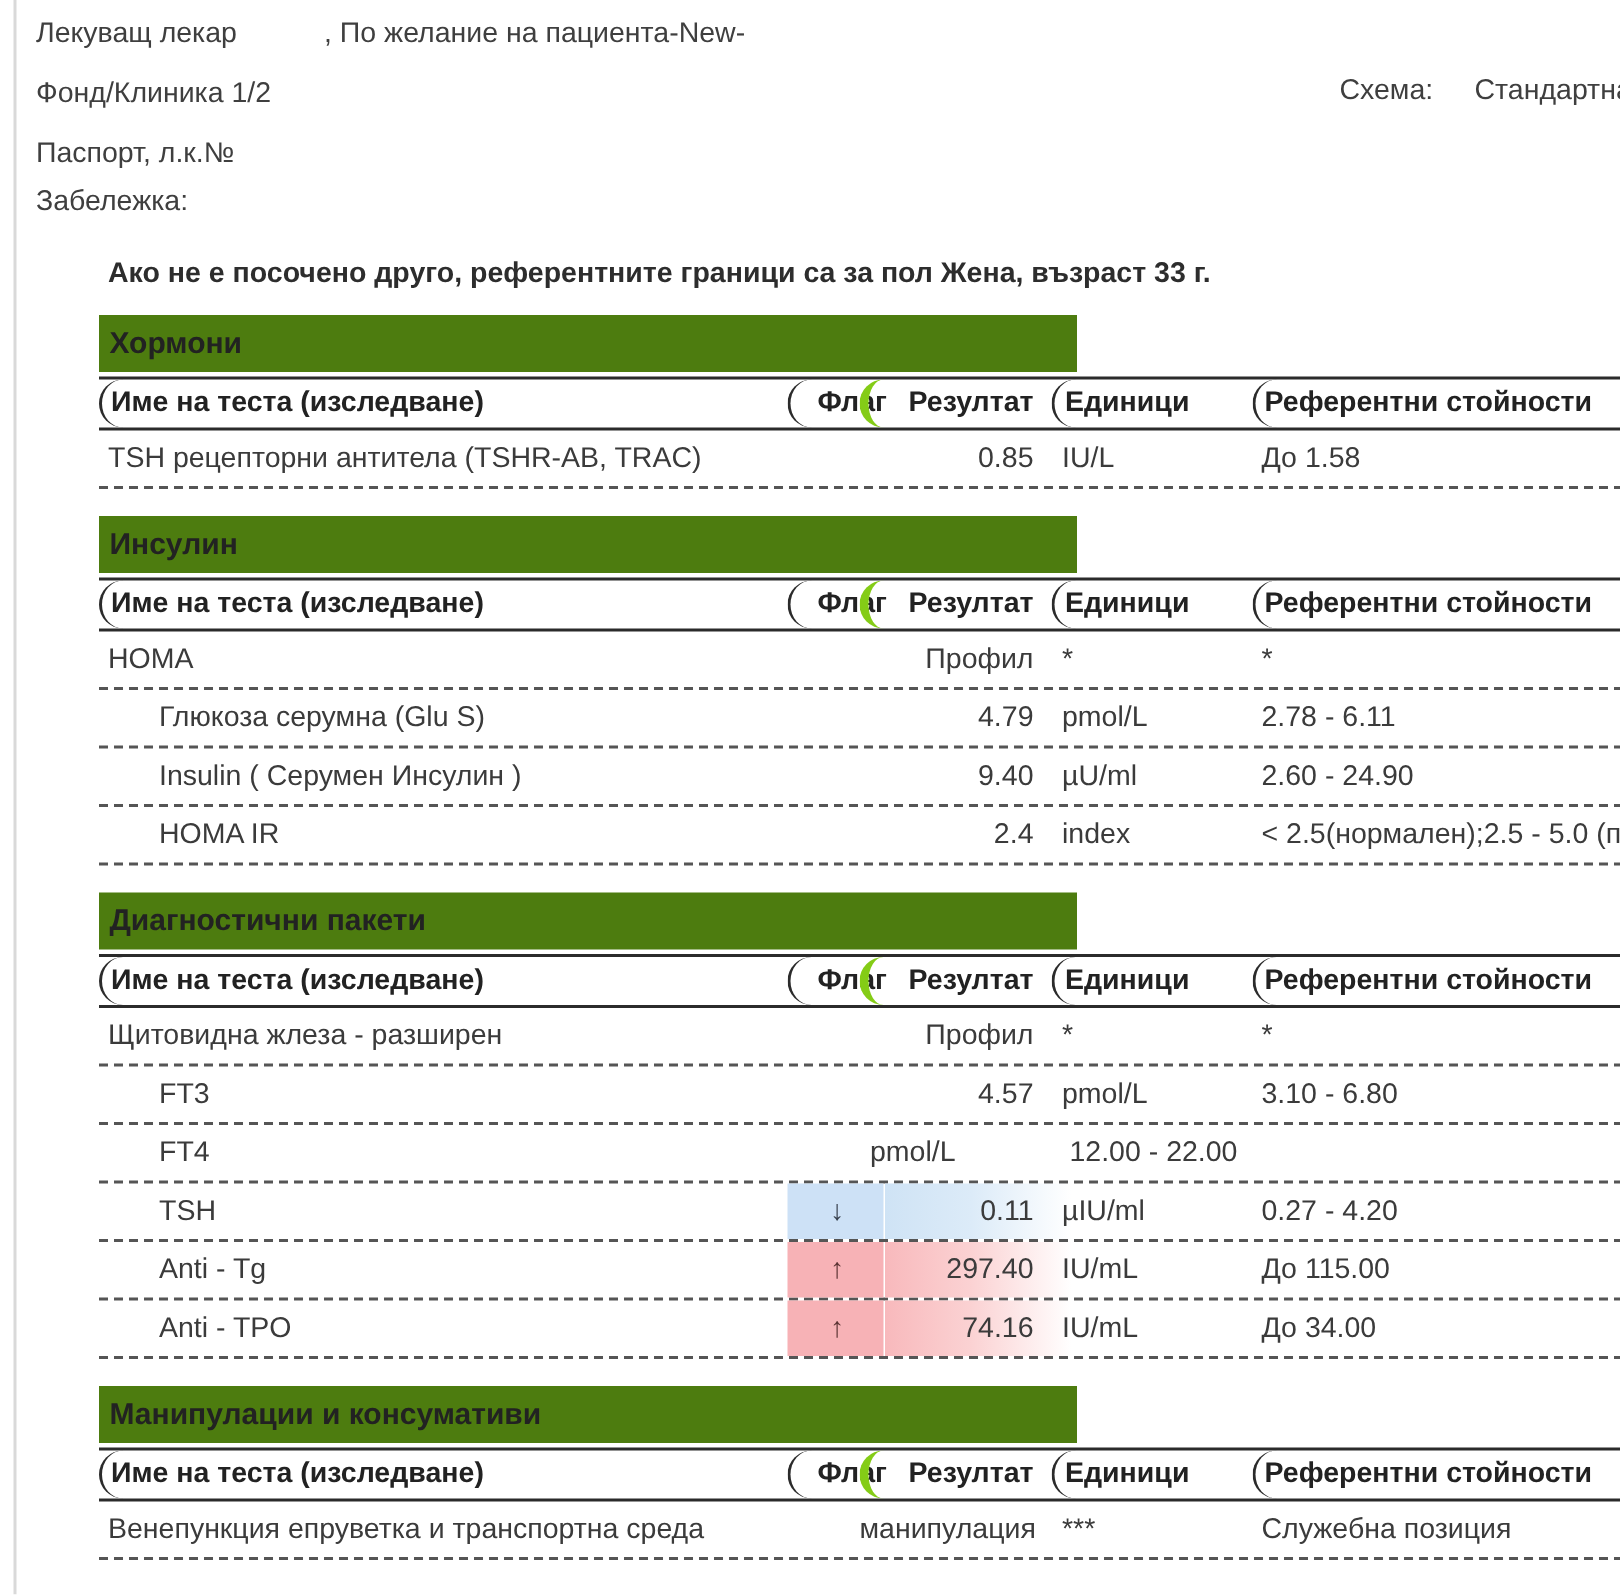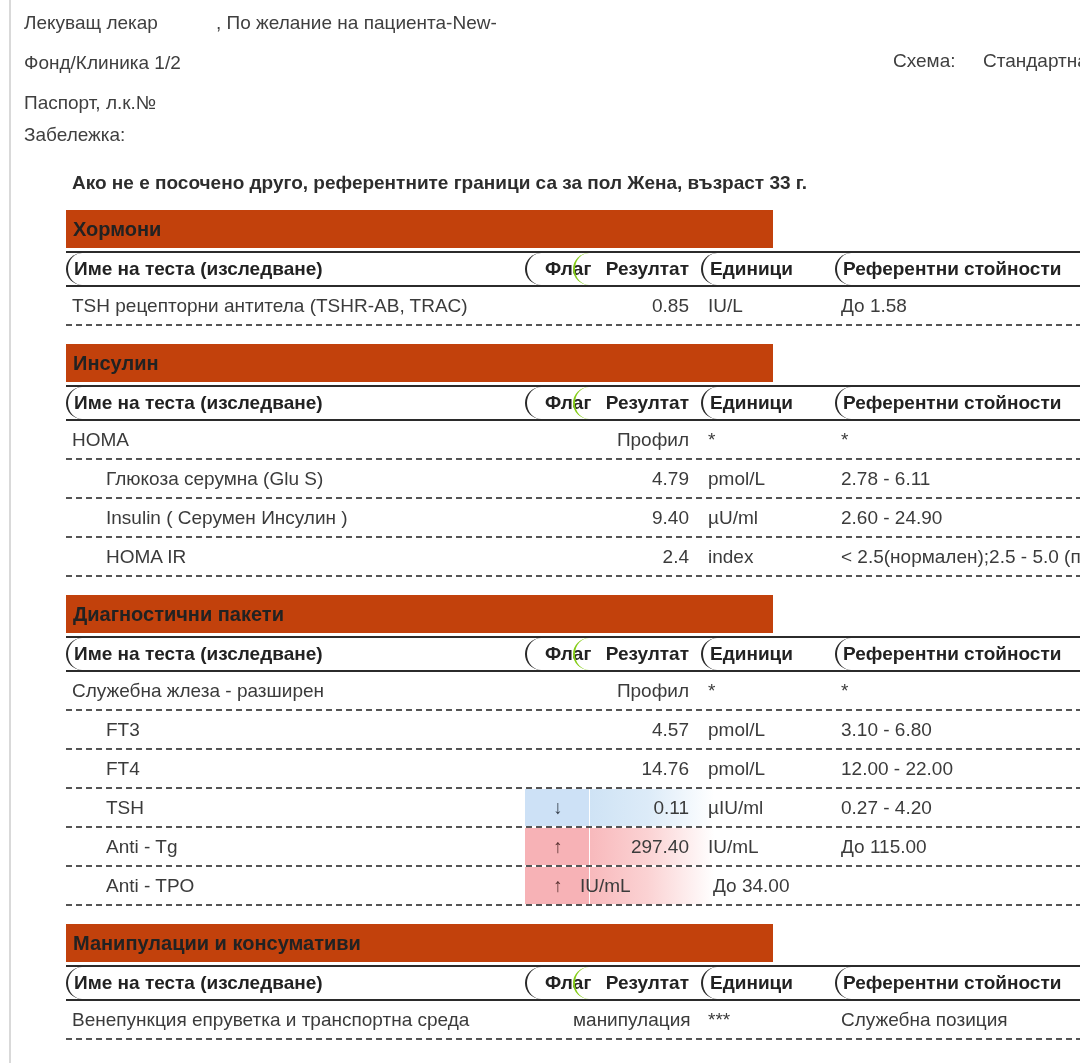--- a/index.html
+++ b/index.html
@@ -24,37 +24,37 @@
   .scheme-label { left: 893px; top: 50px; }
   .scheme-value { left: 983px; top: 50px; }
   .l3  { left: 24px;  top: 92px; }
   .l4  { left: 24px;  top: 124px; }
   .ref-note { left: 72px; top: 172px; font-weight: bold; color: #2d2d2d; }
   
   .sections { position: absolute; left: 66px; top: 210px; width: 1106px; }
   .section { margin-bottom: 18px; }
   .section:last-child { margin-bottom: 0; }
   .section-bar {
-    width: 707px; height: 38px;
-    background: #c2410c;
+    width: 652px; height: 38px;
+    background: #4d7c0f;
     font-size: 20px; font-weight: bold; color: #222;
     line-height: 38px; padding-left: 7px;
     margin-bottom: 3px;
   }
   .thead {
     display: flex; height: 36px;
     border-top: 2px solid #2b2b2b;
     border-bottom: 2px solid #2b2b2b;
     font-weight: bold; font-size: 19px; color: #222;
   }
   .thead .cell { line-height: 32px; border-radius: 16px; }
   .cell { flex: none; }
   .c-name   { width: 459px; padding-left: 6px; border-left: 2px solid #2b2b2b; }
   .c-flag   { width: 48px;  text-align: center; border-left: 2px solid #2b2b2b; padding-left: 18px; }
-  .c-result { width: 128px; text-align: right; padding-right: 12px; border-left: 2px solid #84cc16; }
+  .c-result { width: 128px; text-align: right; padding-right: 12px; border-left: 6px solid #84cc16; }
   .c-units  { width: 134px; padding-left: 7px; border-left: 2px solid #2b2b2b; }
   .c-ref    { width: 318px; padding-left: 6px; border-left: 2px solid #2b2b2b; }
   .trow .c-name, .trow .c-flag, .trow .c-result, .trow .c-units, .trow .c-ref {
     border-left: none;
   }
   .trow {
     display: flex; height: 39px;
     border-bottom: 2px dashed #555;
     font-size: 19px; color: #3b3b3b;
     position: relative;
@@ -172,21 +172,21 @@
       <div class="cell c-name">Име на теста (изследване)</div>
       <div class="cell c-flag">Флаг</div>
       <div class="cell c-result">Резултат</div>
       <div class="cell c-units">Единици</div>
       <div class="cell c-ref">Референтни стойности</div>
     </div>
     <div>
   <div class="trow">
     <div class="hl-flag"></div>
     <div class="hl-result"></div>
-    <div class="cell c-name">Служебна жлеза - разширен</div>
+    <div class="cell c-name">Щитовидна жлеза - разширен</div>
     <div class="cell c-flag"></div>
     <div class="cell c-result">Профил</div>
     <div class="cell c-units">*</div>
     <div class="cell c-ref">*</div>
   </div>
 
   <div class="trow indent">
     <div class="hl-flag"></div>
     <div class="hl-result"></div>
     <div class="cell c-name">FT3</div>
@@ -194,21 +194,20 @@
     <div class="cell c-result">4.57</div>
     <div class="cell c-units">pmol/L</div>
     <div class="cell c-ref">3.10 - 6.80</div>
   </div>
 
   <div class="trow indent">
     <div class="hl-flag"></div>
     <div class="hl-result"></div>
     <div class="cell c-name">FT4</div>
     <div class="cell c-flag"></div>
-    <div class="cell c-result">14.76</div>
     <div class="cell c-units">pmol/L</div>
     <div class="cell c-ref">12.00 - 22.00</div>
   </div>
 
   <div class="trow indent low">
     <div class="hl-flag"></div>
     <div class="hl-result"></div>
     <div class="cell c-name">TSH</div>
     <div class="cell c-flag">↓</div>
     <div class="cell c-result">0.11</div>
@@ -224,20 +223,21 @@
     <div class="cell c-result">297.40</div>
     <div class="cell c-units">IU/mL</div>
     <div class="cell c-ref">До 115.00</div>
   </div>
 
   <div class="trow indent high">
     <div class="hl-flag"></div>
     <div class="hl-result"></div>
     <div class="cell c-name">Anti - TPO</div>
     <div class="cell c-flag">↑</div>
+    <div class="cell c-result">74.16</div>
     <div class="cell c-units">IU/mL</div>
     <div class="cell c-ref">До 34.00</div>
   </div>
 </div>
   </div>
 
   <div class="section">
     <div class="section-bar">Манипулации и консумативи</div>
     <div class="thead">
       <div class="cell c-name">Име на теста (изследване)</div>

